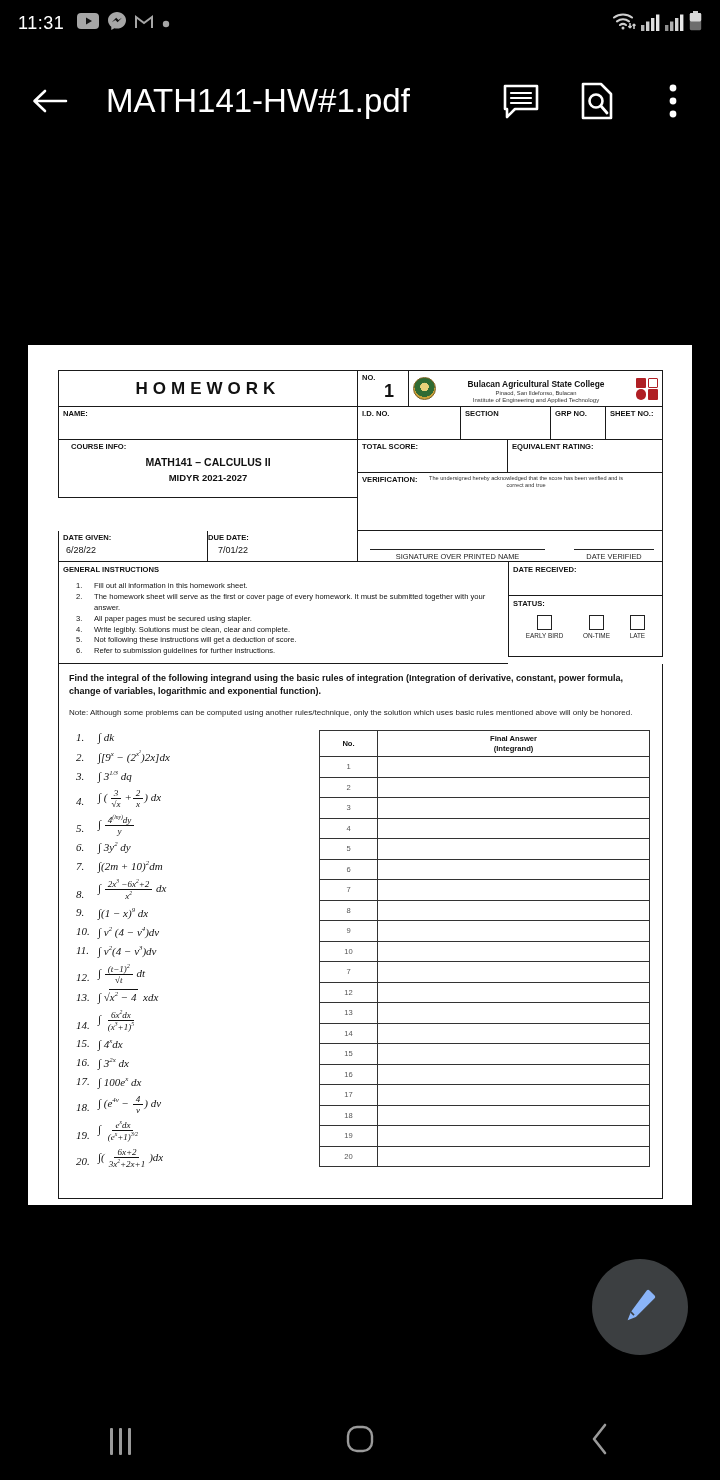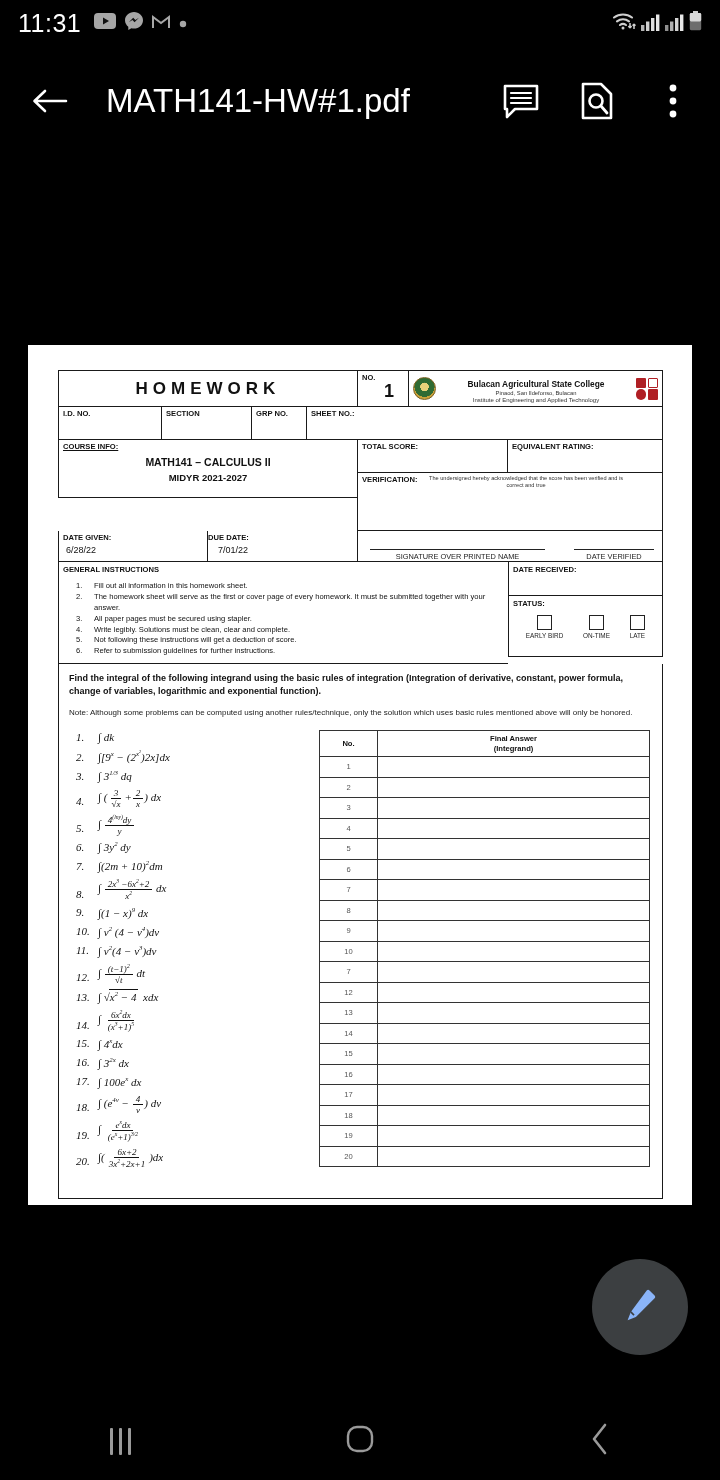--- a/index.html
+++ b/index.html
@@ -7,21 +7,21 @@
   body {
     width:720px; height:1480px; position:relative; overflow:hidden;
     font-family:"Liberation Sans", sans-serif; color:#fff;
   }
 
   
   .statusbar{
     position:absolute; top:0; left:0; width:720px; height:46px;
     display:flex; align-items:center; padding:0 18px;
   }
-  .sb-time{ font-size:25px; color:#fff; letter-spacing:.5px; font-weight:400;text-align:right; }
+  .sb-time{ font-size:18px; color:#fff; letter-spacing:.5px; font-weight:400;text-align:right; }
   .sb-left-icons{ display:flex; align-items:center; gap:9px; margin-left:13px; }
   .sb-spacer{ flex:1; }
   .sb-right-icons{ display:flex; align-items:flex-end; gap:5px; }
   .ic{ display:block; }
 
   
   .appbar{
     position:absolute; top:46px; left:0; width:720px; height:110px;
     display:flex; align-items:center; padding:0 24px;
   }
@@ -73,21 +73,21 @@
   .row2{ display:flex; }
   .c-name{ width:299px; height:33px; border:1.4px solid #1a1a1a; border-top:0; border-right:0; padding:2px 4px; }
   .c-id{ width:103px; height:33px; border:1.4px solid #1a1a1a; border-top:0; border-right:0; padding:2px 4px; }
   .c-sec{ width:90px; height:33px; border:1.4px solid #1a1a1a; border-top:0; border-right:0; padding:2px 4px; }
   .c-grp{ width:55px; height:33px; border:1.4px solid #1a1a1a; border-top:0; border-right:0; padding:2px 4px; }
   .c-sheet{ flex:1; height:33px; border:1.4px solid #1a1a1a; border-top:0; padding:2px 4px; }
   .fld{ font-size:7.6px; font-weight:bold; color:#111; }
 
   
   .row3{ display:flex; }
-  .c-course{ width:299px; height:58px; border:1.4px solid #1a1a1a; border-top:0; border-right:0; padding:2px 4px; position:relative;text-decoration:underline; }
+  .c-course{ width:299px; height:58px; border:1.4px solid #1a1a1a; border-top:0; border-right:0; padding:2px 12px; position:relative; }
   .course-ctr{ position:absolute; left:0; right:0; top:16px; text-align:center; }
   .course-l1{ font-size:10.5px; font-weight:bold; color:#111; }
   .course-l2{ font-size:9.5px; font-weight:bold; color:#111; margin-top:3px; }
   .right-col{ flex:1; }
   .score-row{ display:flex; }
   .c-total{ width:150px; height:33px; border:1.4px solid #1a1a1a; border-top:0; border-right:0; padding:2px 4px; }
   .c-equiv{ flex:1; height:33px; border:1.4px solid #1a1a1a; border-top:0; padding:2px 4px; }
   .c-verif{ height:58px; border:1.4px solid #1a1a1a; border-top:0; padding:2px 4px; position:relative; }
   .verif-lbl{ font-size:7.6px; font-weight:bold; color:#111; display:inline-block; vertical-align:top; }
   .verif-txt{ font-size:5.6px; color:#333; display:inline-block; width:205px; text-align:center; margin-left:6px; line-height:1.3; }
@@ -280,20 +280,21 @@
         <span class="logo2">
             <i></i>
             <i class="w"></i>
             <i class="c"></i>
             <i></i>
           </span>
       </div>
     </div>
 
     <div class="row2">
+      <div class="c-name"><span class="fld">NAME:</span></div>
       <div class="c-id"><span class="fld">I.D. NO.</span></div>
       <div class="c-sec"><span class="fld">SECTION</span></div>
       <div class="c-grp"><span class="fld">GRP NO.</span></div>
       <div class="c-sheet"><span class="fld">SHEET NO.:</span></div>
     </div>
 
     <div class="row3">
       <div class="c-course">
         <span class="fld">COURSE INFO:</span>
         <div class="course-ctr">

